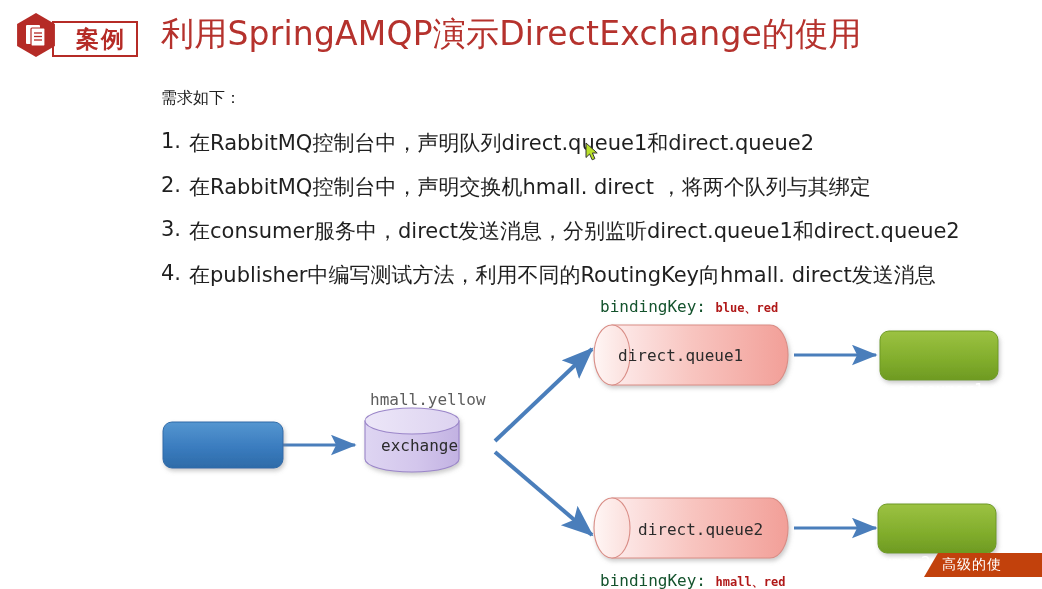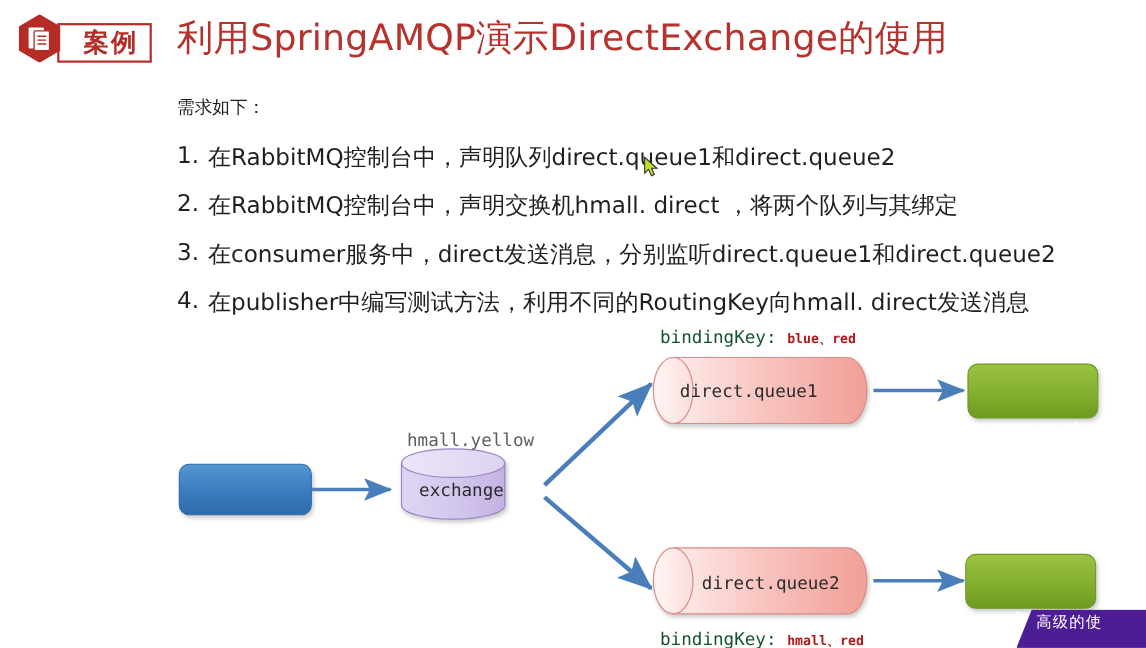--- a/index.html
+++ b/index.html
@@ -81,22 +81,22 @@
   .node-label{
     position:absolute;
     font-family:"DejaVu Sans Mono","Liberation Mono",monospace;
     white-space:nowrap;pointer-events:none;
   }
   .node-label.white{color:#ffffff;font-size:16px;margin-top:33px;}
   .node-label.dark{color:#2b2b2b;font-size:16px;}
 
   
   .ribbon{
-    position:absolute;right:0;bottom:0;width:118px;height:35px;
-    background:#4c1d95;
+    position:absolute;right:0;bottom:12px;width:118px;height:24px;
+    background:#c2410c;
     clip-path:polygon(14px 0,100% 0,100% 100%,0 100%);
     overflow:hidden;
   }
   .ribbon-text{
     position:absolute;left:18px;top:3px;
     color:#ffffff;font-size:14px;letter-spacing:1px;
     font-family:"DejaVu Sans",sans-serif;white-space:nowrap;
   }
 
   

